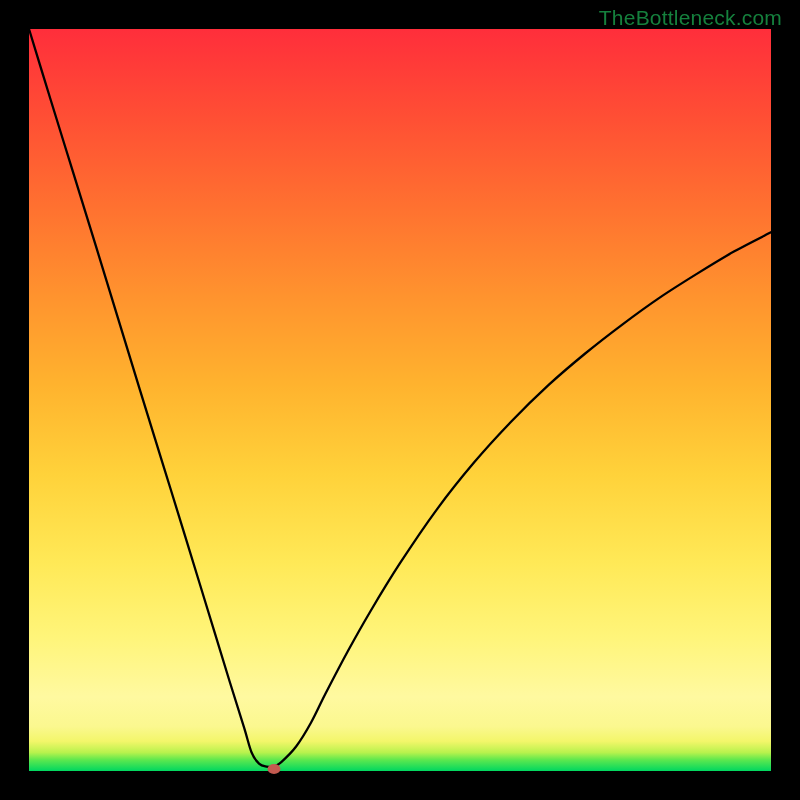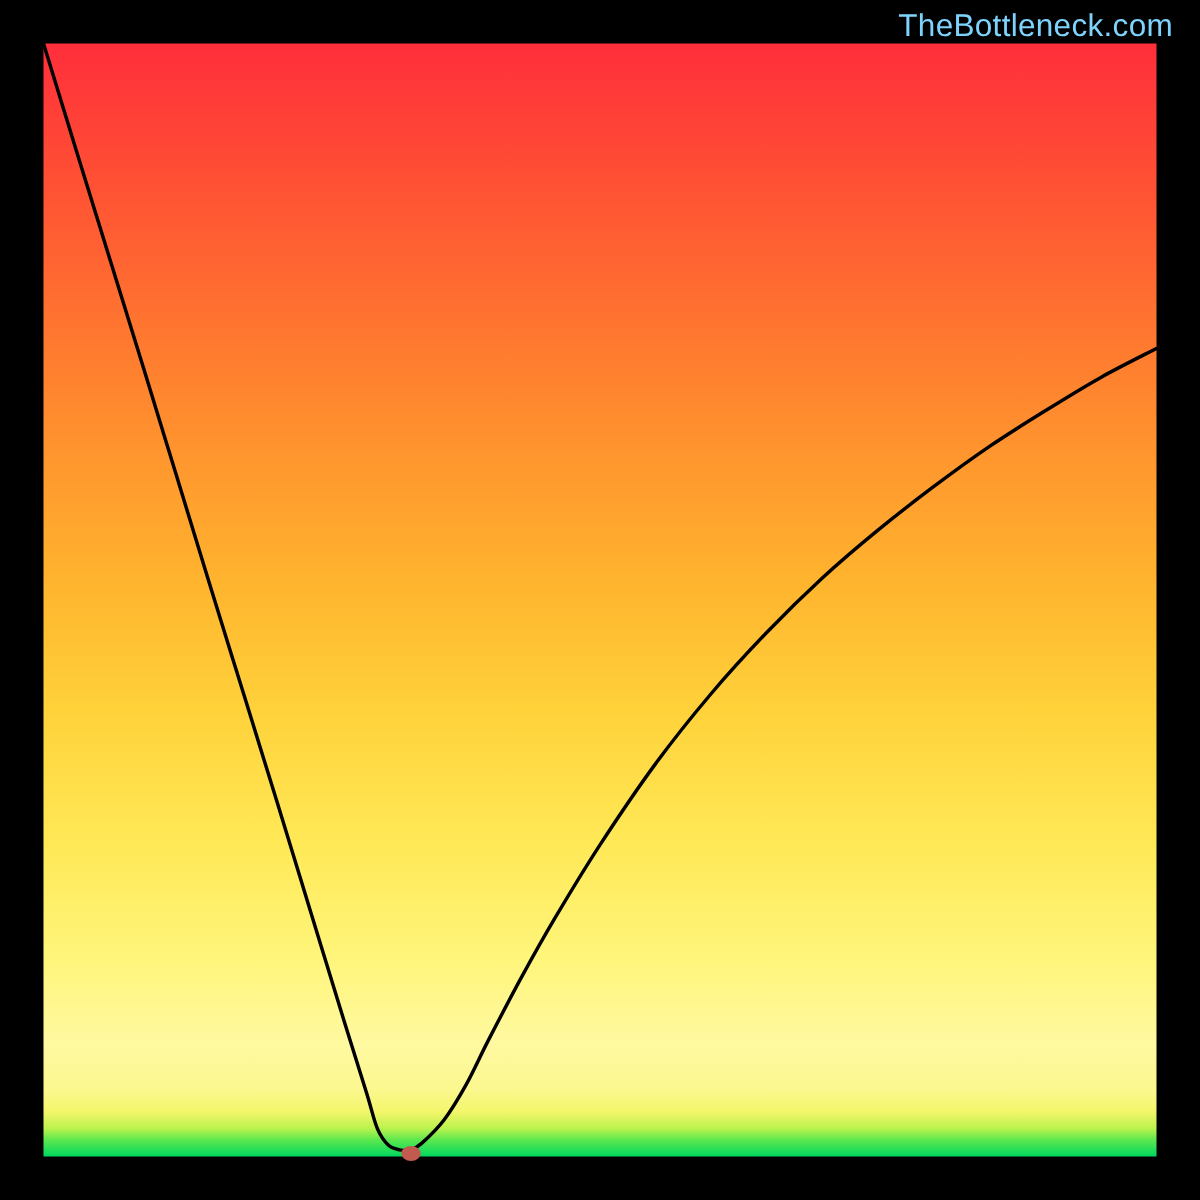--- a/index.html
+++ b/index.html
@@ -39,21 +39,21 @@
       #ffb32e 52%,
       #ff932e 64%,
       #ff7130 76%,
       #ff4f34 88%,
       #ff2e3b 100%);
   }
   .watermark {
     position: absolute;
     top: 6px;
     right: 18px;
-    color: #7dd3fc;
+    color: #15803d;
     font-size: 21px;
     letter-spacing: 0.2px;
     user-select: none;
   }
   svg.curve {
     position: absolute;
     left: 0;
     top: 0;
     width: 742px;
     height: 742px;

